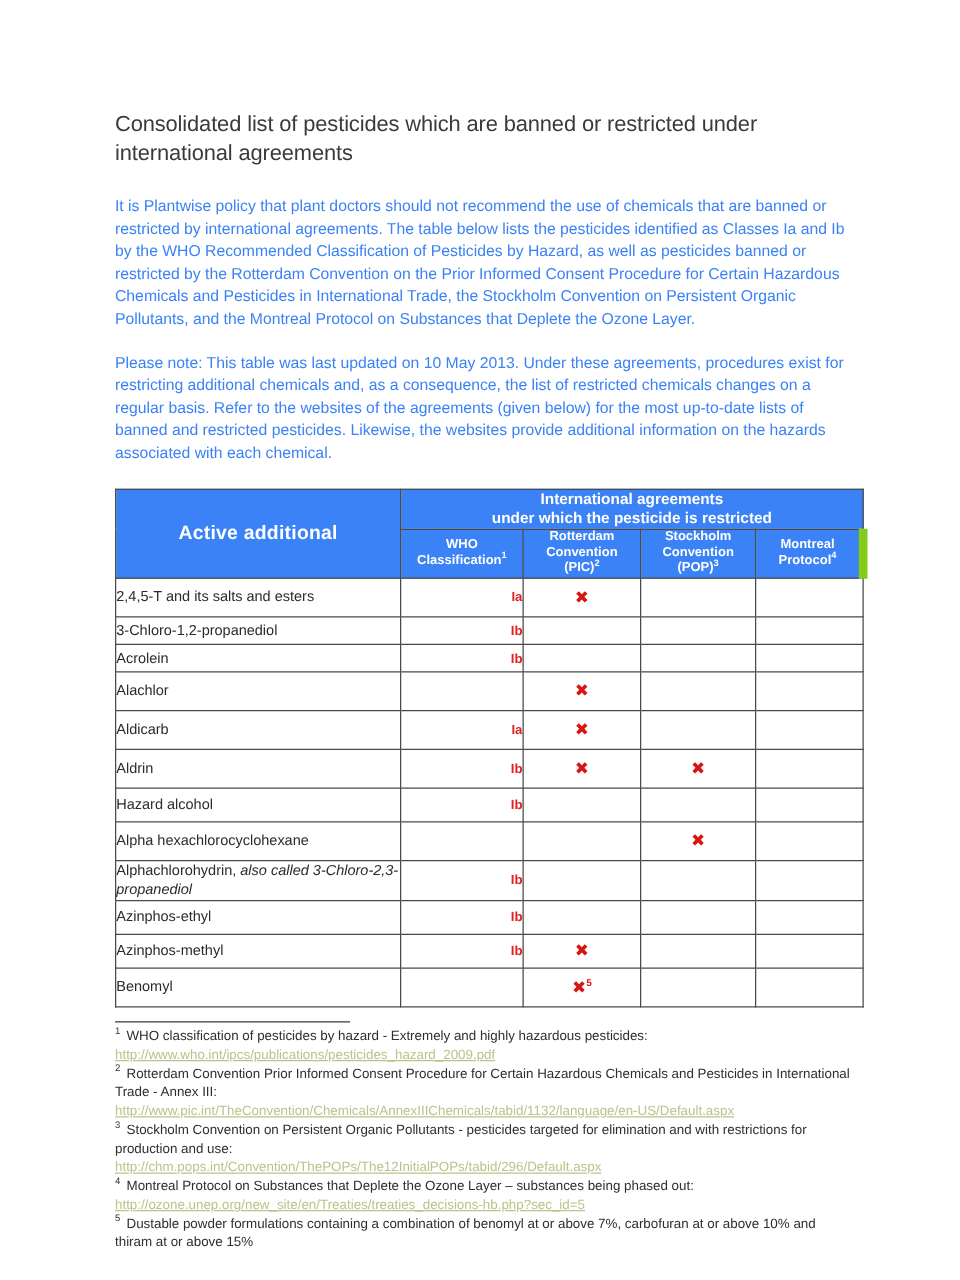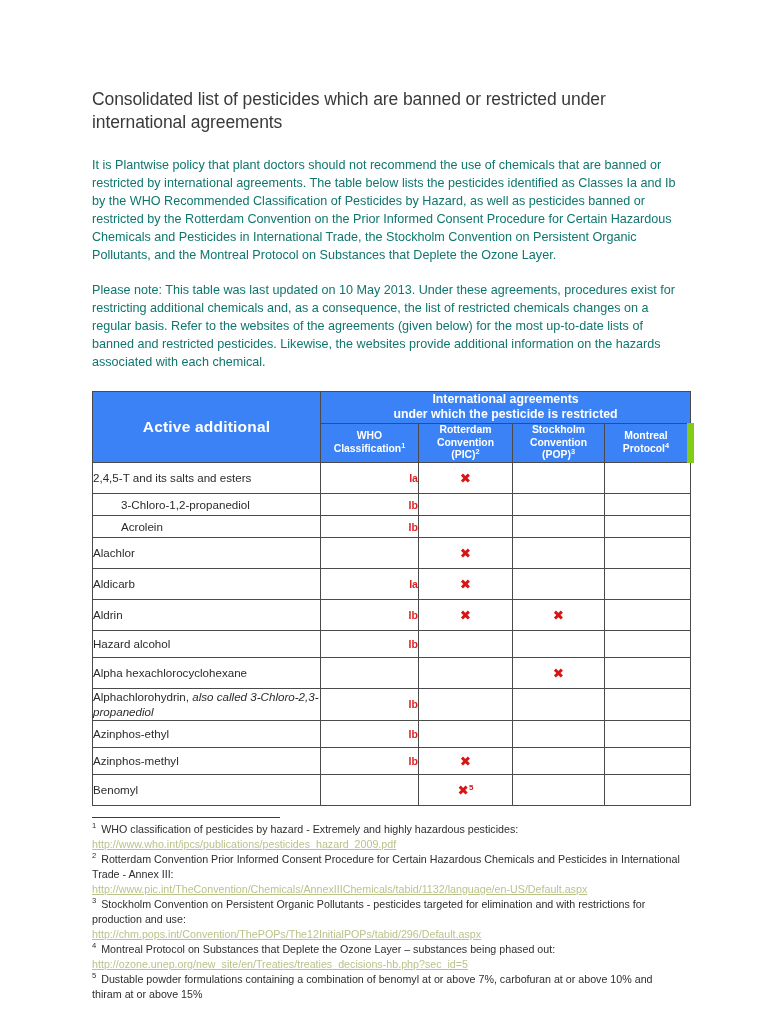--- a/index.html
+++ b/index.html
@@ -30,21 +30,21 @@
     line-height: 1.30;
     color: #3a3a3a;
     margin: 0 0 22px 0;
     letter-spacing: -0.1px;
     max-width: 560px;
   }
 
   .intro-para {
     font-size: 12.6px;
     line-height: 1.43;
-    color: #0f766e;
+    color: #3b82f6;
     margin: 0 0 17px 0;
     max-width: 586px;
     text-align: left;
   }
   .intro-para.last { margin-bottom: 20px; }
 
   
   table.agreements {
     border-collapse: collapse;
     width: 598px;
@@ -124,21 +124,21 @@
     display: inline-block;
   }
   .xmark sup {
     font-family: "Liberation Sans", sans-serif;
     font-size: 8px;
     vertical-align: super;
     line-height: 0;
   }
 
   tr.r-tall td { height: 30px; }
-  tr.r-short td { height: 21px; padding-left: 28px; }
+  tr.r-short td { height: 21px; }
   tr.r-mid td { height: 26px; }
 
   
   .footnotes {
     margin-top: 11px;
     width: 590px;
   }
   .fn-rule {
     width: 188px;
     height: 0;

